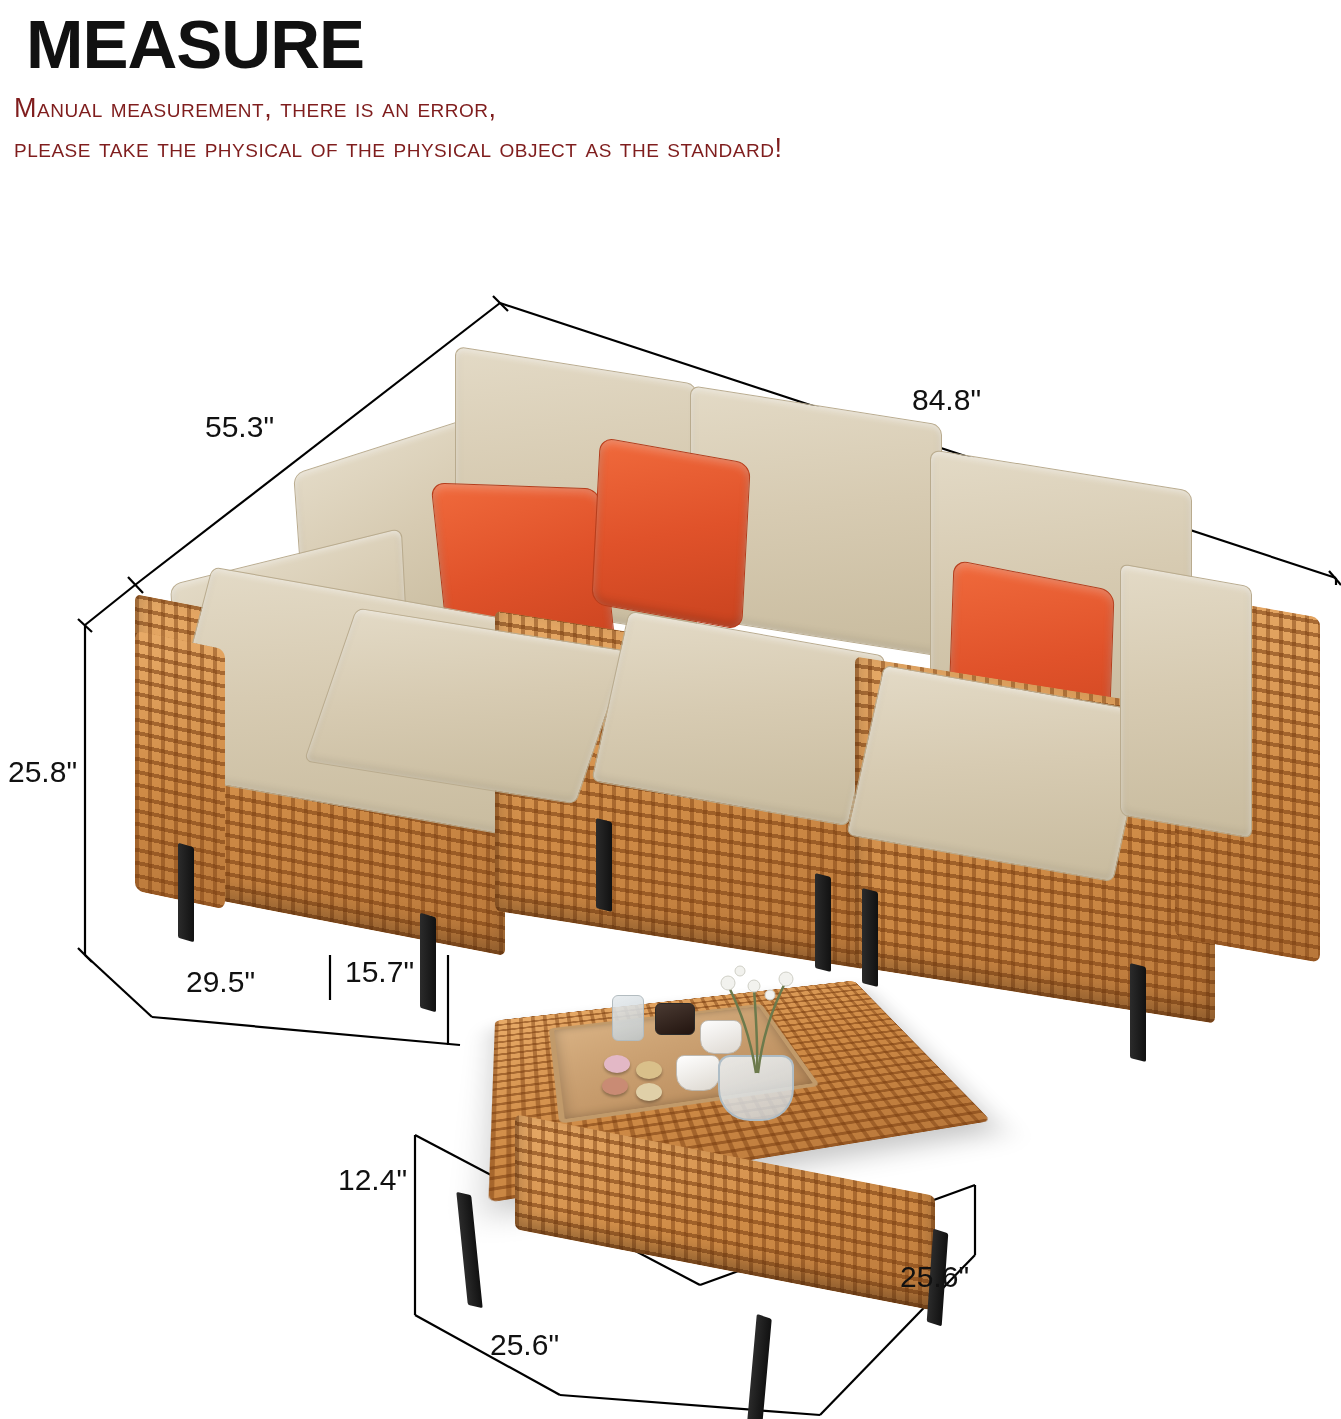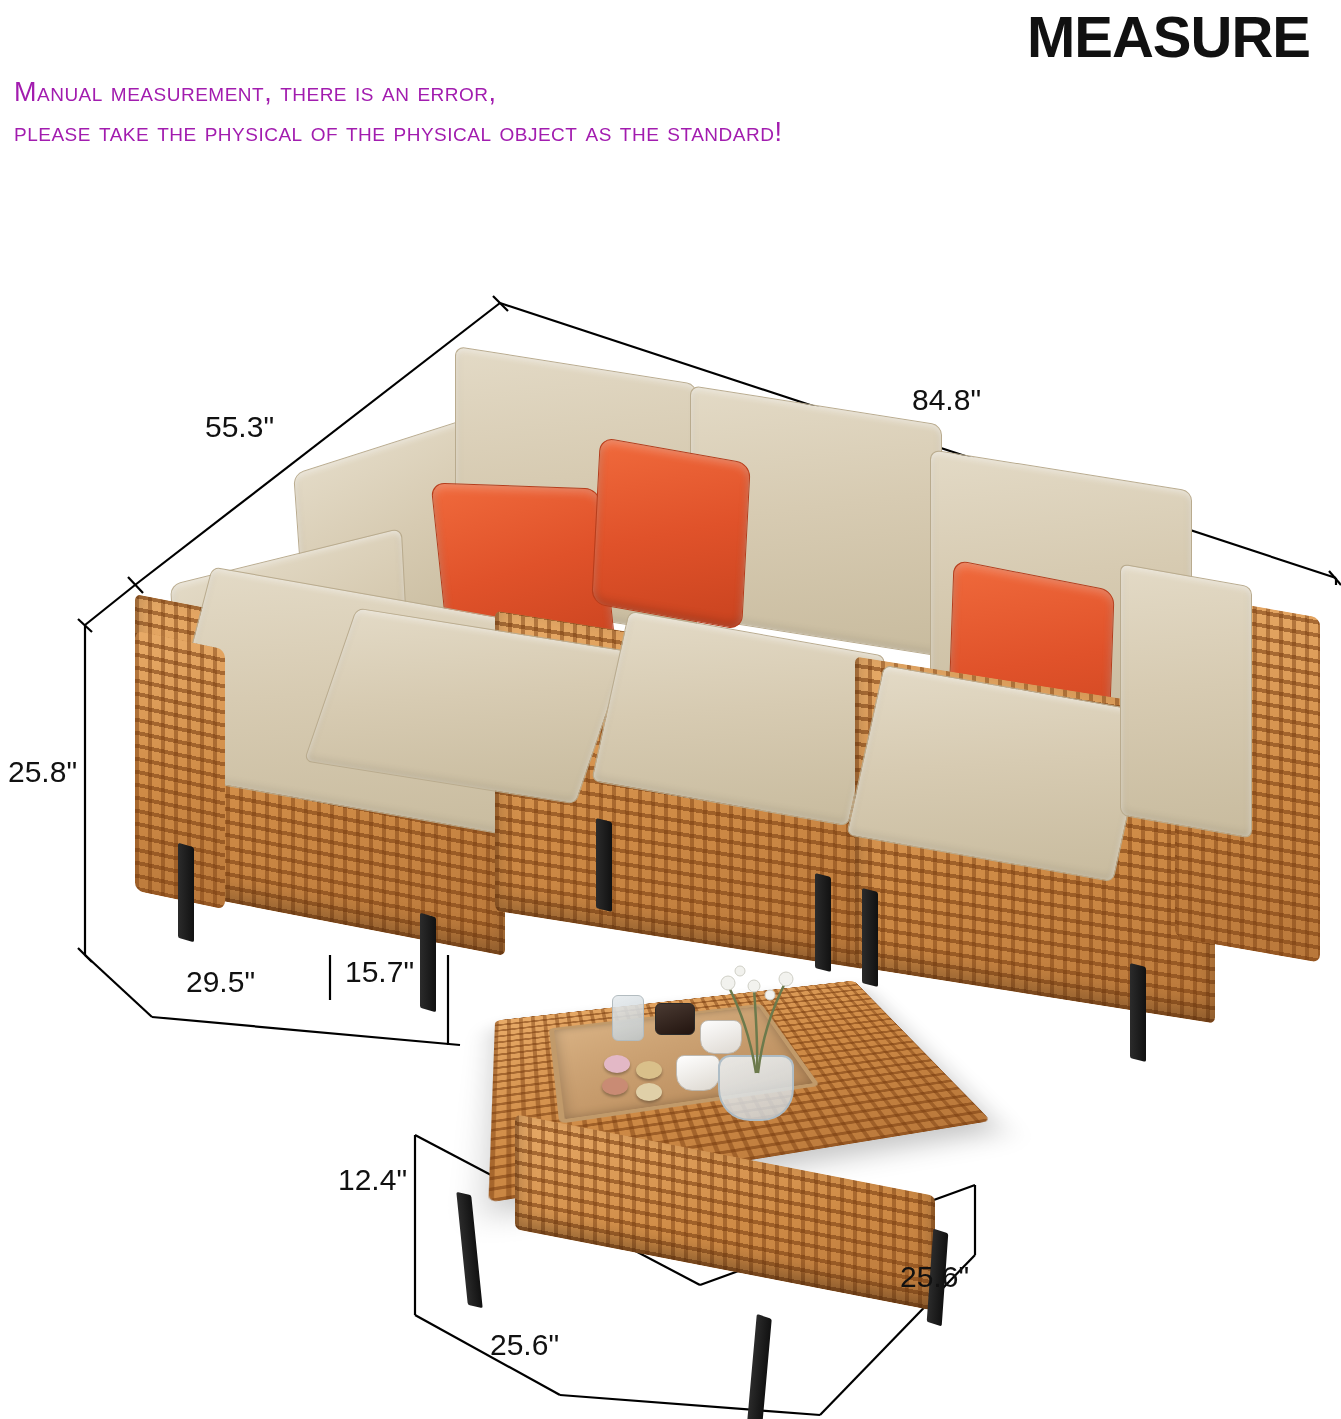--- a/index.html
+++ b/index.html
@@ -19,32 +19,31 @@
   
   #header {
     position: absolute;
     left: 14px;
     top: 2px;
     width: 1300px;
   }
   #measure-title {
     font-family: "Liberation Sans", sans-serif;
     font-weight: bold;
-    font-size: 58px;
+    font-size: 69px;
     line-height: 62px;
     letter-spacing: -1px;
     color: #111111;
-    margin: 4px;
-    text-align: right;
+    margin: 12px;
   }
   .subtitle-line {
     font-family: "Liberation Sans", sans-serif;
     font-size: 27px;
     line-height: 40px;
-    color: #a21caf;
+    color: #7f1d1d;
     font-variant: small-caps;
     letter-spacing: 0.5px;
     white-space: nowrap;
   }
 
   
   #diagram {
     position: absolute;
     left: 0;
     top: 255px;

